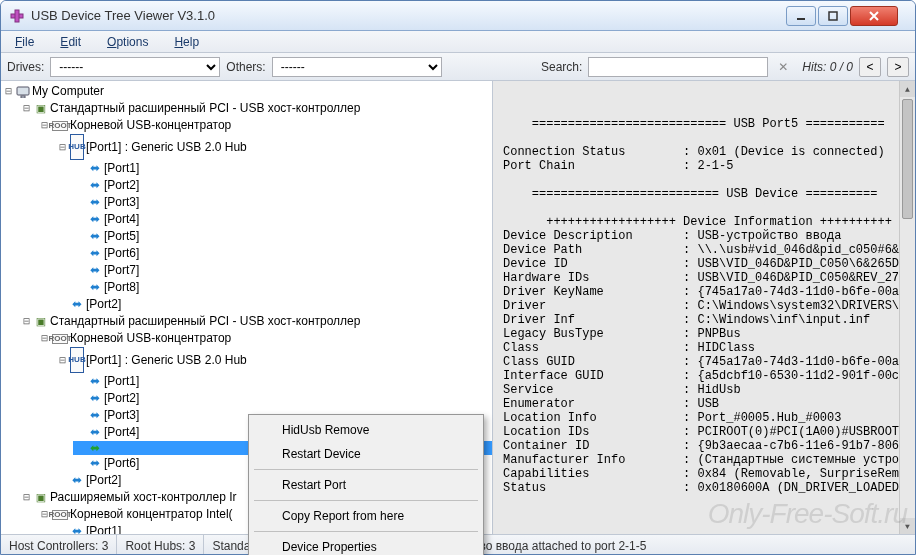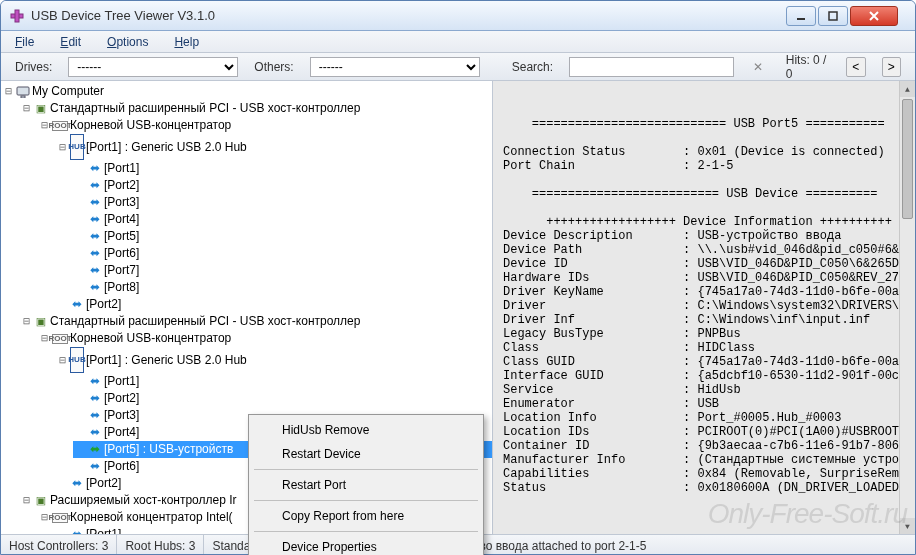--- a/index.html
+++ b/index.html
@@ -6,26 +6,26 @@
 body { font-family: "Segoe UI", Tahoma, sans-serif; font-size: 12px; background: #fff; width: 916px; height: 555px; overflow: hidden; border: 1px solid #5a7fb0; border-radius: 6px 6px 0 0; }
 .titlebar { height: 30px; background: linear-gradient(#f5f9fe, #d6e4f5); display: flex; align-items: center; padding: 0 17px 0 8px; border-bottom: 1px solid #8aa8ce; border-radius: 5px 5px 0 0; }
 .titlebar .icon { width: 16px; height: 16px; margin-right: 6px; display: inline-flex; align-items: center; justify-content: center; }
 .titlebar .title { flex: 1; color: #333; font-size: 13px; }
 .winbtns { display: flex; gap: 2px; }
 .winbtn { width: 30px; height: 20px; border: 1px solid #7a9cc6; border-radius: 3px; background: linear-gradient(#f0f6fd, #cfe0f4); display: flex; align-items: center; justify-content: center; cursor: pointer; }
 .winbtn.close { width: 48px; background: linear-gradient(#f08070, #d43a28); color: #fff; border-color: #a03020; font-weight: bold; }
 .menubar { height: 22px; background: linear-gradient(#f4f6f9, #e8ecf2); border-bottom: 1px solid #c0c8d4; display: flex; align-items: center; padding: 0 6px; gap: 10px; }
 .menuitem { padding: 2px 8px; cursor: pointer; color: #1a3a6a; }
 .menuitem u { text-decoration: underline; }
-.toolbar { height: 28px; background: linear-gradient(#f4f6f9, #e4e9f0); border-bottom: 1px solid #c0c8d4; display: flex; align-items: center; padding: 0 14px; gap: 16px; font-size: 12px; }
+.toolbar { height: 28px; background: linear-gradient(#f4f6f9, #e4e9f0); border-bottom: 1px solid #c0c8d4; display: flex; align-items: center; padding: 0 6px; gap: 6px; font-size: 12px; }
 .toolbar label { color: #333; }
 .toolbar select, .toolbar input { font-size: 12px; height: 20px; border: 1px solid #abadb3; padding: 0 4px; background: #fff; }
 .toolbar select { min-width: 170px; }
 .toolbar input { width: 180px; }
-.toolbar .hits { margin-left: 4px; color: #333; }
+.toolbar .hits { margin-left: 4px; color: #333; font-style: italic; }
 .toolbar .nav { width: 22px; height: 20px; border: 1px solid #abadb3; background: #f0f0f0; display: flex; align-items: center; justify-content: center; cursor: pointer; border-radius: 2px; }
 .toolbar .x { width: 18px; height: 20px; display: flex; align-items: center; justify-content: center; color: #888; cursor: pointer; }
 .content { display: flex; height: 453px; }
 .treepane { width: 492px; overflow: auto; border-right: 1px solid #c0c8d4; background: #fff; padding: 2px 0; }
 .detailpane { flex: 1; background: #e8e8e8; padding: 8px 10px; font-family: "Courier New", monospace; font-size: 12px; white-space: pre; overflow: hidden; color: #000; position: relative; }
 .detailpane::-webkit-scrollbar { width: 16px; }
 .tree { list-style: none; }
 .tree ul { list-style: none; padding-left: 18px; }
 .tree li { line-height: 17px; white-space: nowrap; }
 .node { display: flex; align-items: center; gap: 2px; padding: 0 2px; cursor: pointer; }
@@ -253,21 +253,20 @@
                           <div class="node">
                             <span class="expander"></span>
                             <span class="ico portempty">⬌</span>
                             <span>[Port4]</span>
                           </div>
                         </li>
                       <li>
                           <div class="node selected">
                             <span class="expander"></span>
                             <span class="ico portfilled">⬌</span>
-                            <span>[Port5] : USB-устройств</span>
                           </div>
                         </li>
                       <li>
                           <div class="node">
                             <span class="expander"></span>
                             <span class="ico portempty">⬌</span>
                             <span>[Port6]</span>
                           </div>
                         </li>
                     </ul>

